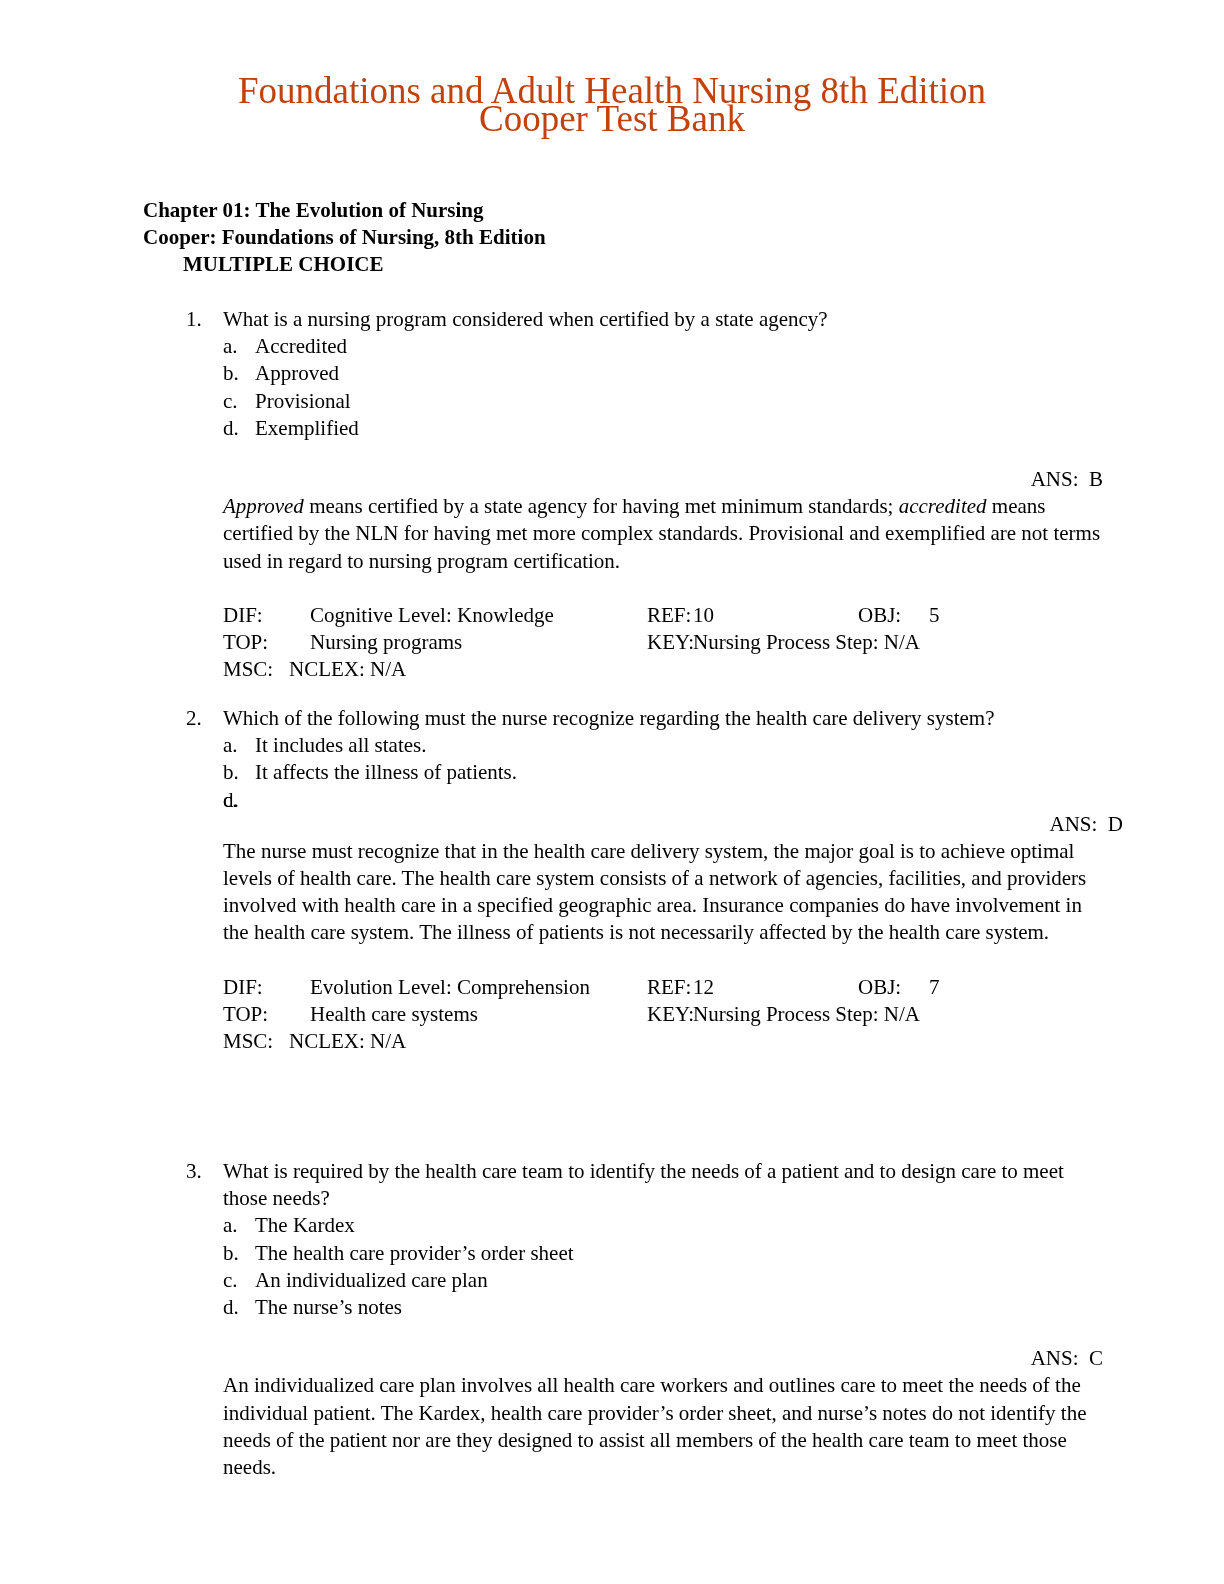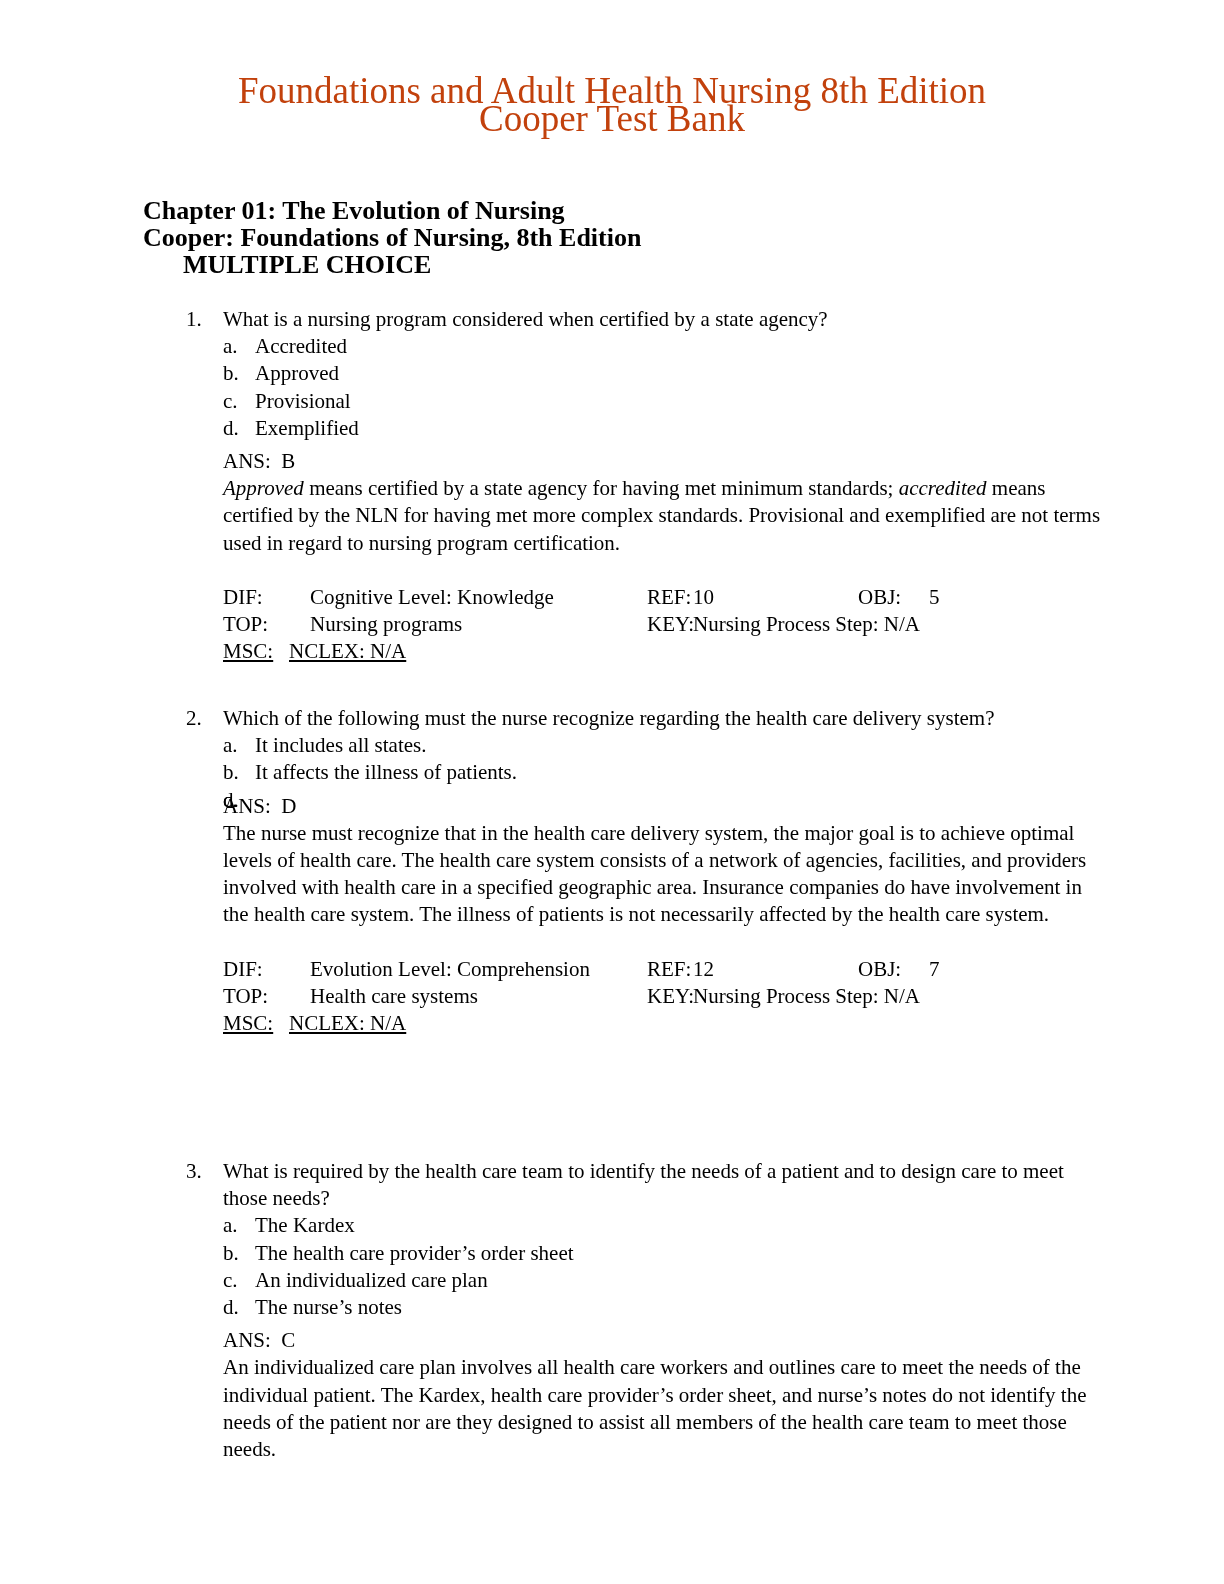--- a/index.html
+++ b/index.html
@@ -8,38 +8,38 @@
       font-family: "Liberation Serif", "DejaVu Serif", serif; color: #000;
     }
     .title {
       position: absolute; left: 0; width: 1224px; text-align: center;
       color: #c2410c; font-weight: normal; font-size: 37px; line-height: 42px;
       margin: 0;
     }
     .title.l1 { top: 70px; }
     .title.l2 { top: 98px; }
     .head {
-      position: absolute; left: 143px; font-weight: bold; font-size: 26px; line-height: 27px;
+      position: absolute; left: 143px; font-weight: bold; font-size: 21px; line-height: 27px;
     }
     .q {
       position: absolute; left: 186px; font-size: 21px; line-height: 27.2px;
     }
     .q .stem { position: relative; padding-left: 37px; width: 880px; }
     .q .num { position: absolute; left: 0; top: 0; }
     .q .opts { margin-left: 37px; }
     .q .opt { position: relative; padding-left: 32px; }
     .q .opt .letter { position: absolute; left: 0; }
-    .q .ans { margin-left: 37px; margin-top: 6px; }
+    .q .ans { margin-left: 37px; margin-top: 24px; text-align: right; }
     .q .rat { margin-left: 37px; width: 880px; }
     .q .meta { margin-left: 37px; margin-top: 27px; position: relative; height: 82px; width: 760px; }
     .meta .cell { position: absolute; white-space: nowrap; }
     .c1l { left: 0; } .c1v { left: 87px; }
     .c2l { left: 424px; } .c2v { left: 470px; }
     .c3l { left: 635px; } .c3v { left: 706px; }
-    .r1 { top: 0; } .r2 { top: 27px; } .r3 { top: 54px; text-decoration: underline; }
+    .r1 { top: 0; } .r2 { top: 27px; } .r3 { top: 54px; }
     i { font-style: italic; }
   </style>
 </head>
 <body>
 
 <h1 class="title l1">Foundations and Adult Health Nursing 8th Edition</h1>
 <h1 class="title l2">Cooper Test Bank</h1>
 
 <div class="head" style="top:197px;">Chapter 01: The Evolution of Nursing</div>
 <div class="head" style="top:224px;">Cooper: Foundations of Nursing, 8th Edition</div>

